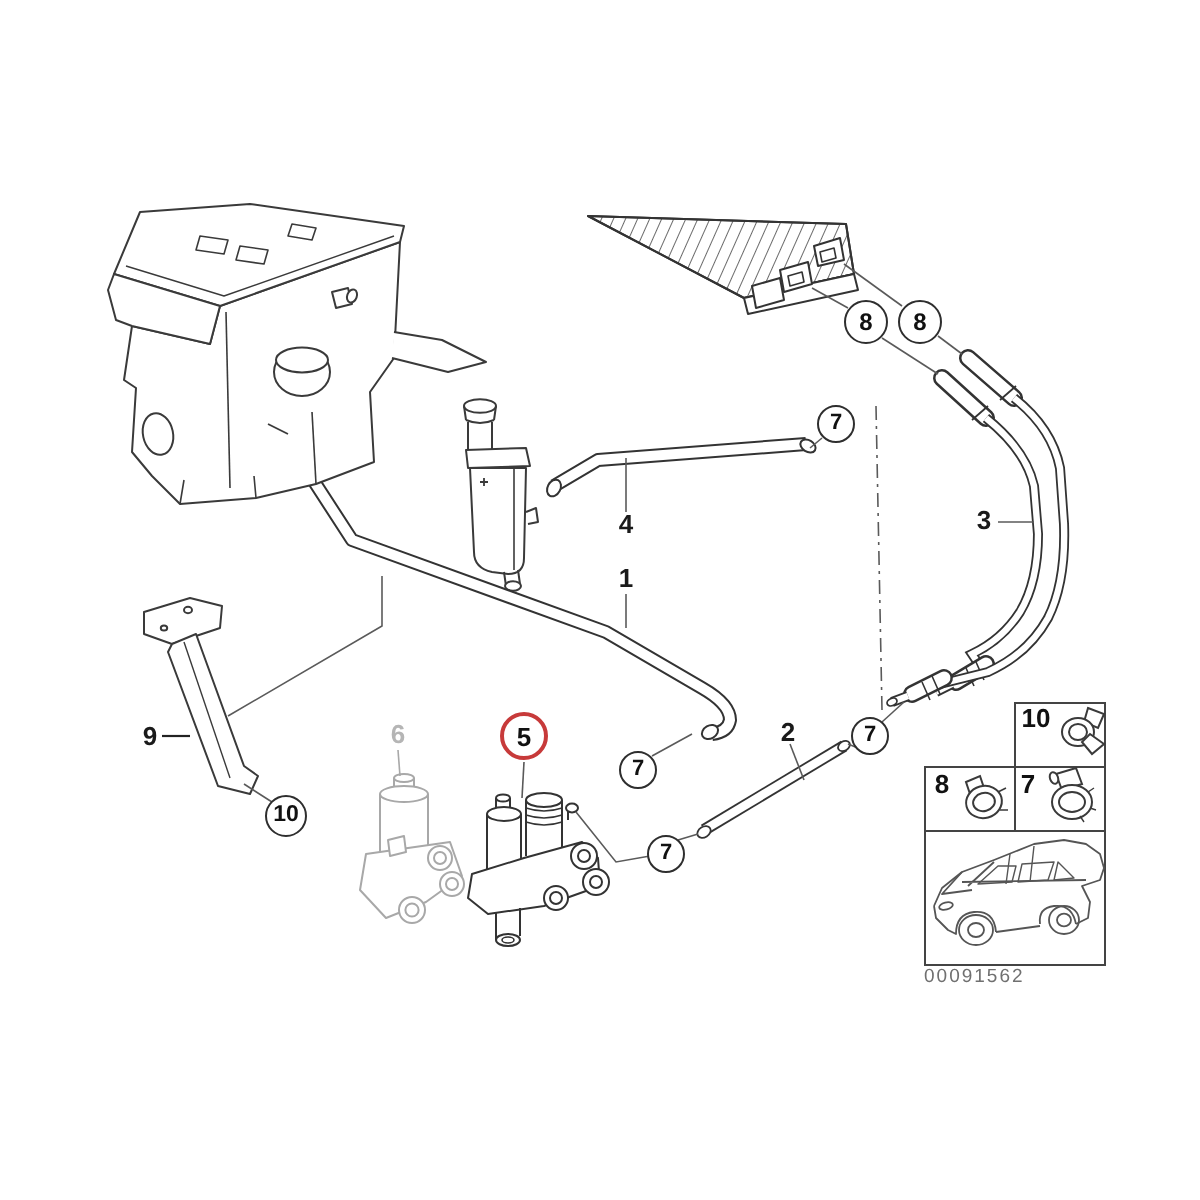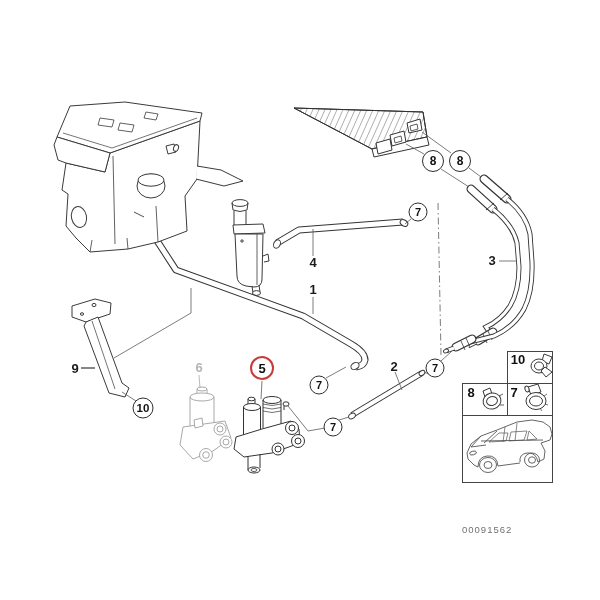--- a/index.html
+++ b/index.html
@@ -249,15 +249,15 @@
 <div class="circle c18" style="left:435px;top:368px;">7</div>
 <div class="circle c22" style="left:433px;top:161px;">8</div>
 <div class="circle c22" style="left:460px;top:161px;">8</div>
 <div class="circle c21" style="left:143px;top:408px;">10</div>
 <div class="circle c24 red" style="left:262px;top:368px;">5</div>
 
 <div class="legend-num" style="left:518px;top:359px;">10</div>
 <div class="legend-num" style="left:471px;top:392px;">8</div>
 <div class="legend-num" style="left:514px;top:392px;">7</div>
 
-<div class="part-number" style="left:462px;top:484px;margin-top:41px;">00091562</div>
+<div class="part-number" style="left:462px;top:484px;">00091562</div>
 
 </div>
 
 </body></html>

